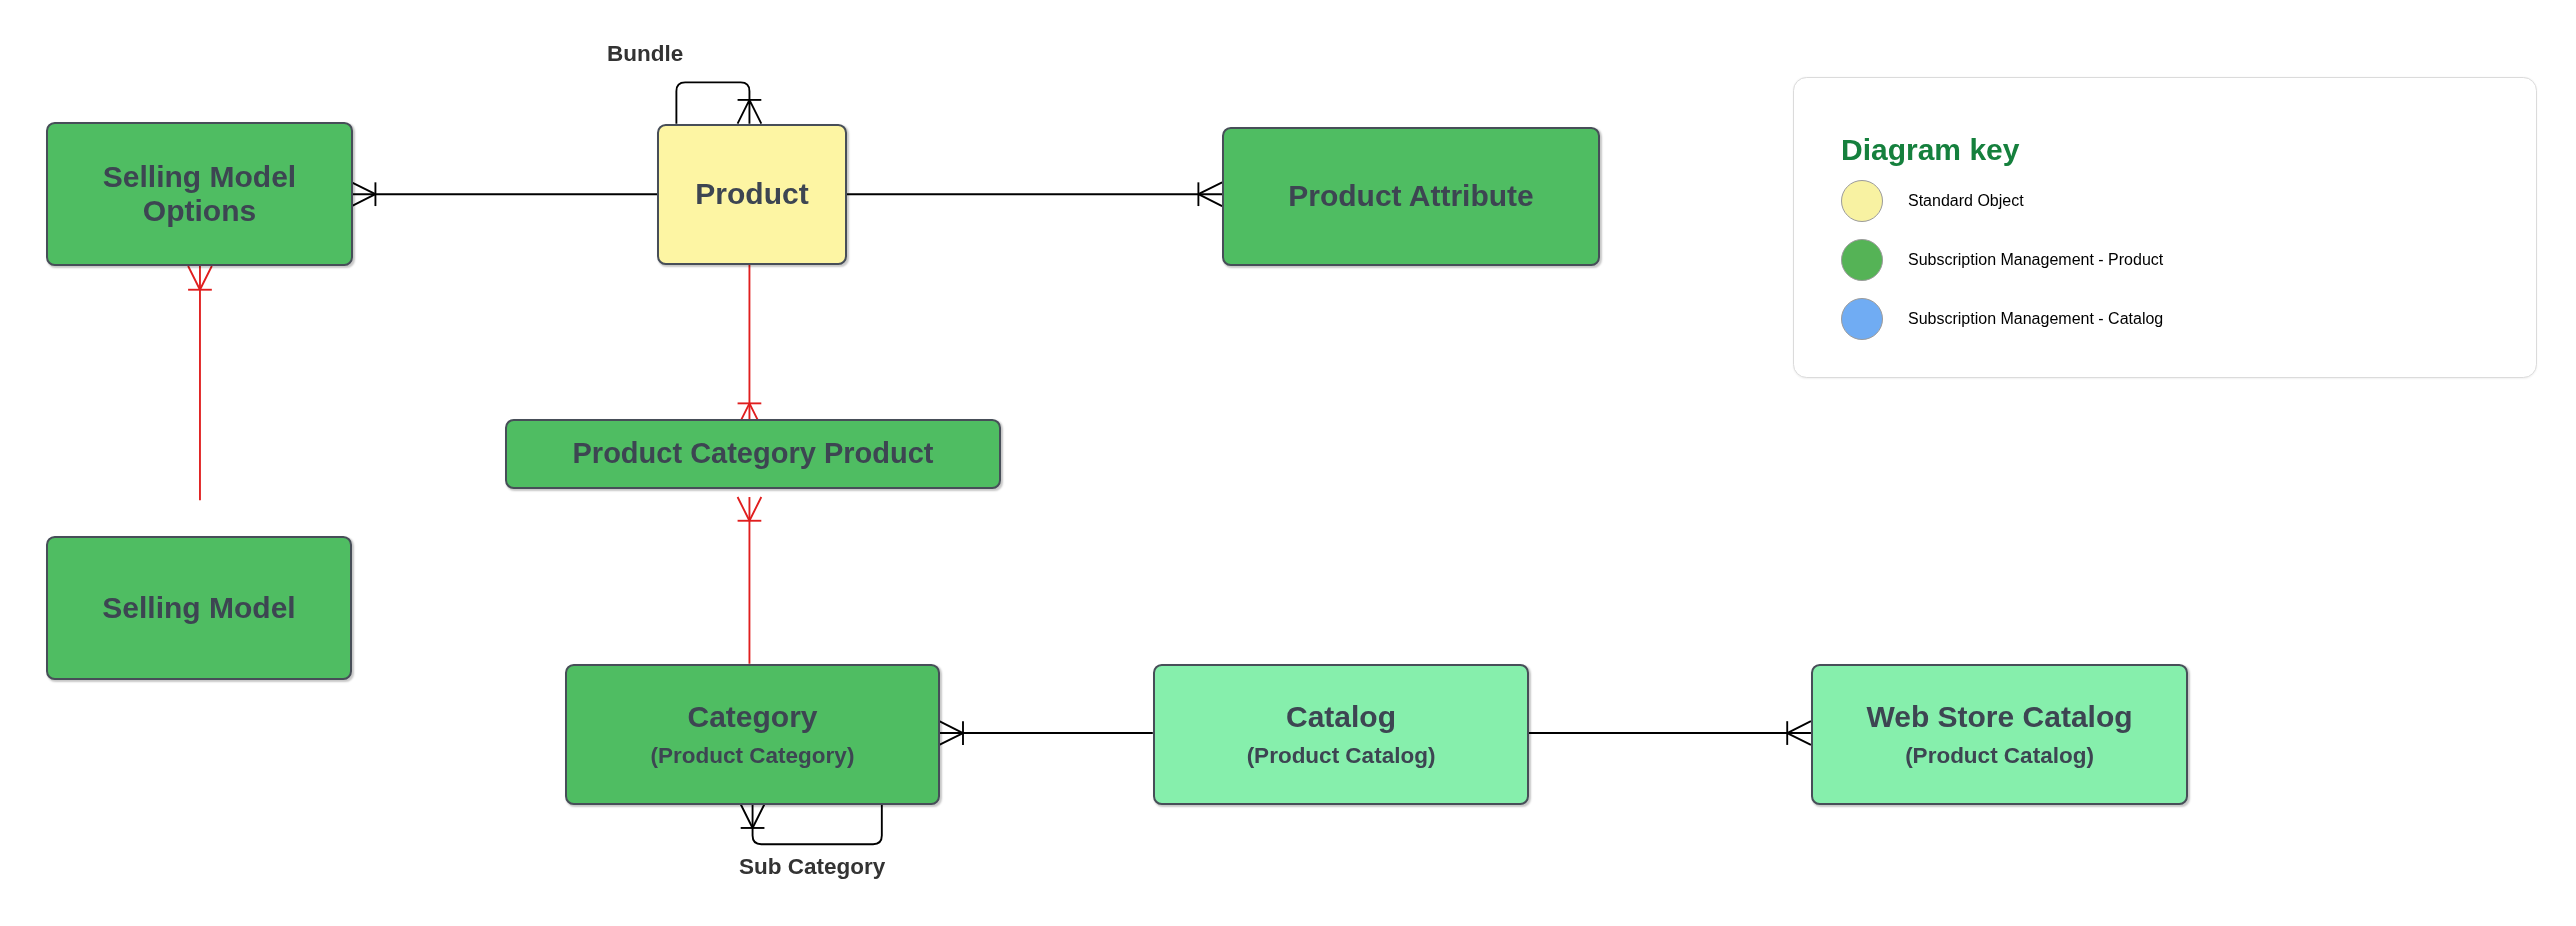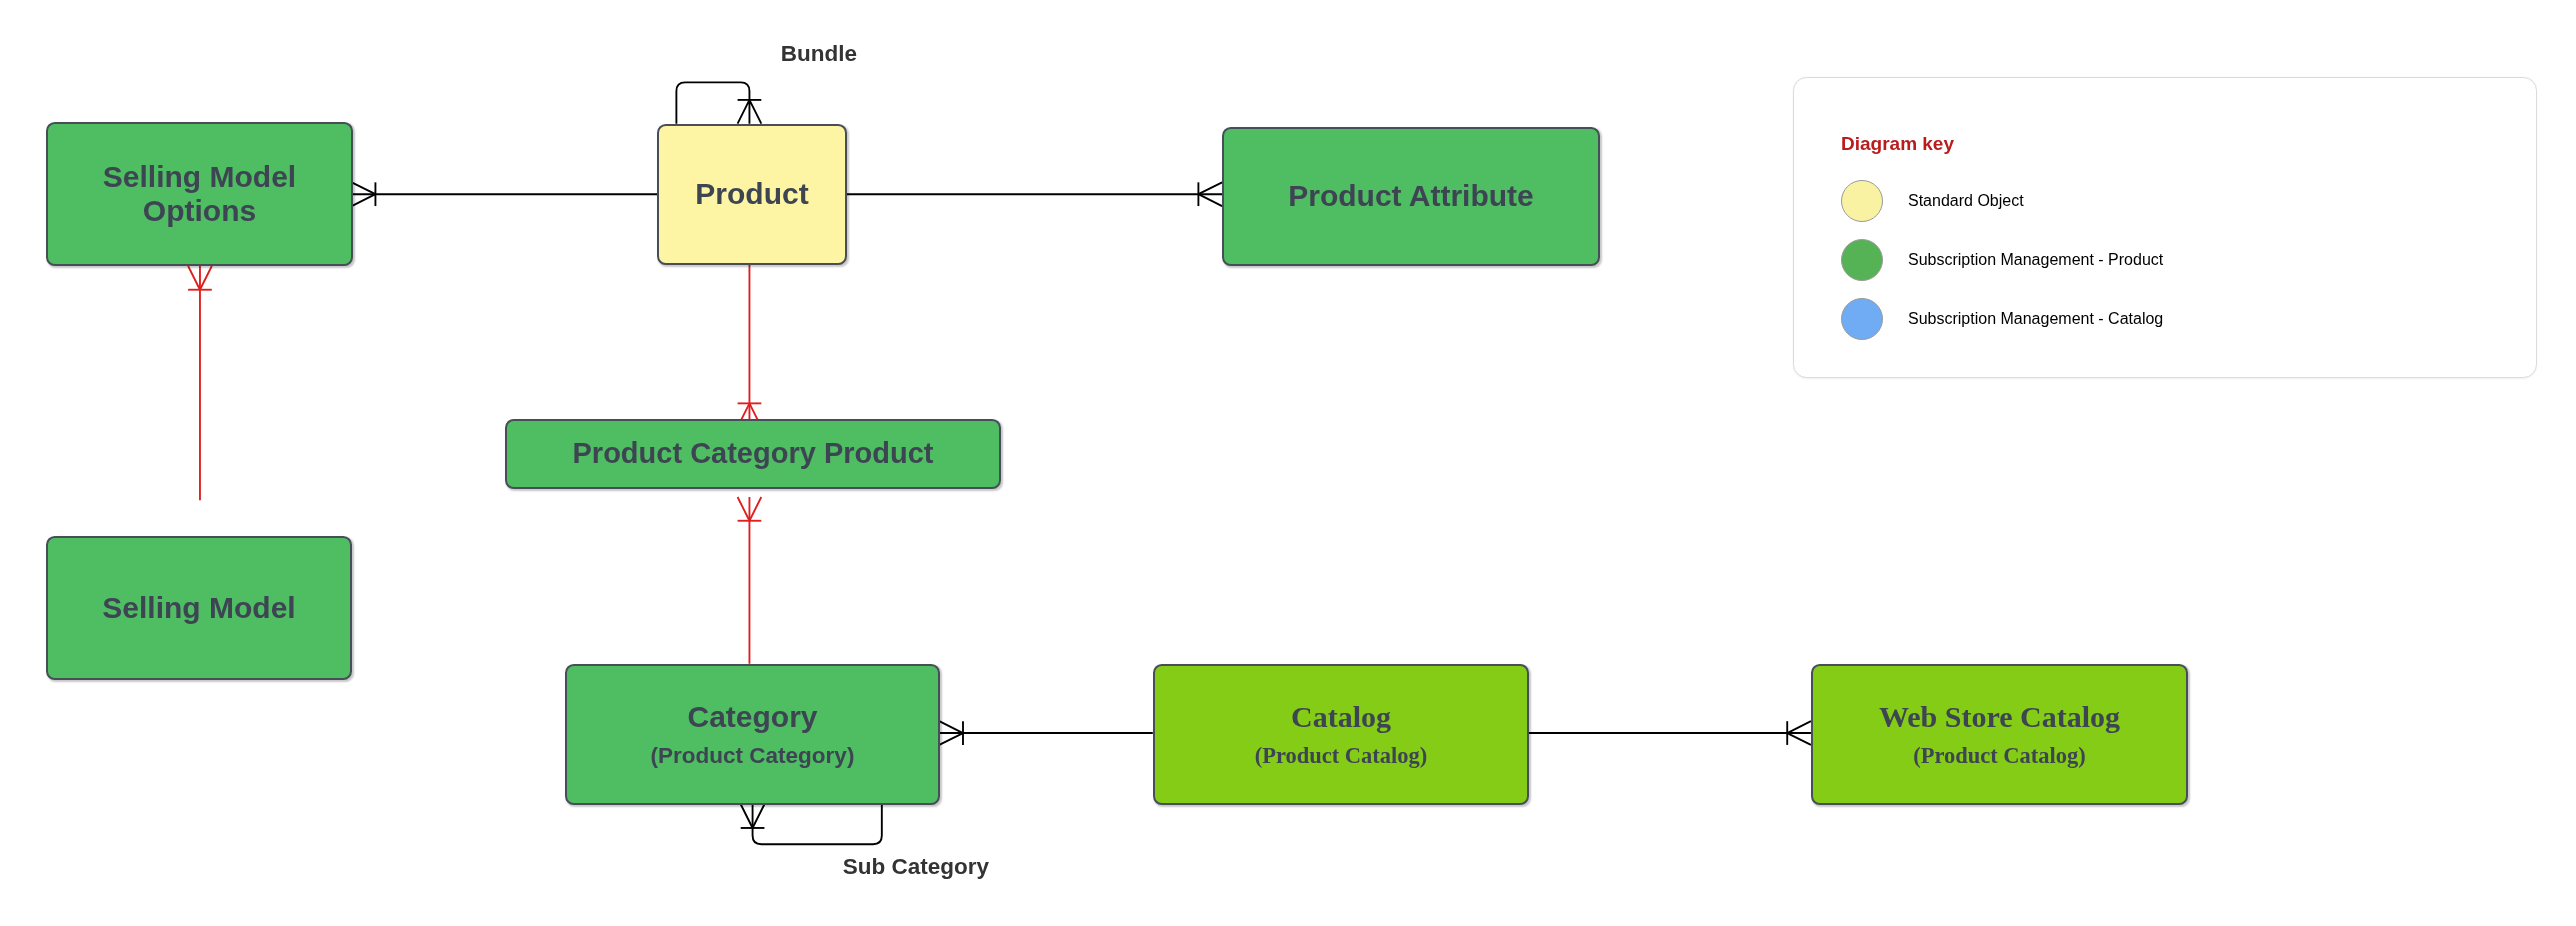--- a/index.html
+++ b/index.html
@@ -31,47 +31,47 @@
     line-height:1.15;
   }
   .node .node-sublabel{
     font-weight:bold;
     font-size:22.5px;
     line-height:1.15;
     margin-top:8px;
   }
   .fill-standard{background:#FDF5A3;}
   .fill-product{background:#4FBD62;}
-  .fill-catalog{background:#84cc16;font-family:Liberation Serif, serif;}
+  .fill-catalog{background:#86efac;}
 
   .edge-label{
     position:absolute;
     width:250px;
-    text-align:right;
+    text-align:left;
     font-weight:bold;
     font-size:22.5px;
     color:#333333;
   }
 
   #legend-panel{
     position:absolute;
     left:1793px;top:77px;
     width:744px;height:301px;
     box-sizing:border-box;
     background:#ffffff;
     border:1.2px solid #DBDBDB;
     border-radius:13.7px;
     box-shadow:0 0.6px 1.9px rgba(0,0,0,0.06);
   }
   #legend-title{
     position:absolute;
     left:47px;top:55px;
     font-weight:bold;
-    font-size:19px;
-    color:#b91c1c;
+    font-size:30px;
+    color:#15803d;
   }
   .legend-row{
     position:absolute;
     left:47px;
     height:42px;
     display:flex;
     align-items:center;
   }
   .legend-row .swatch{
     width:42px;height:42px;

